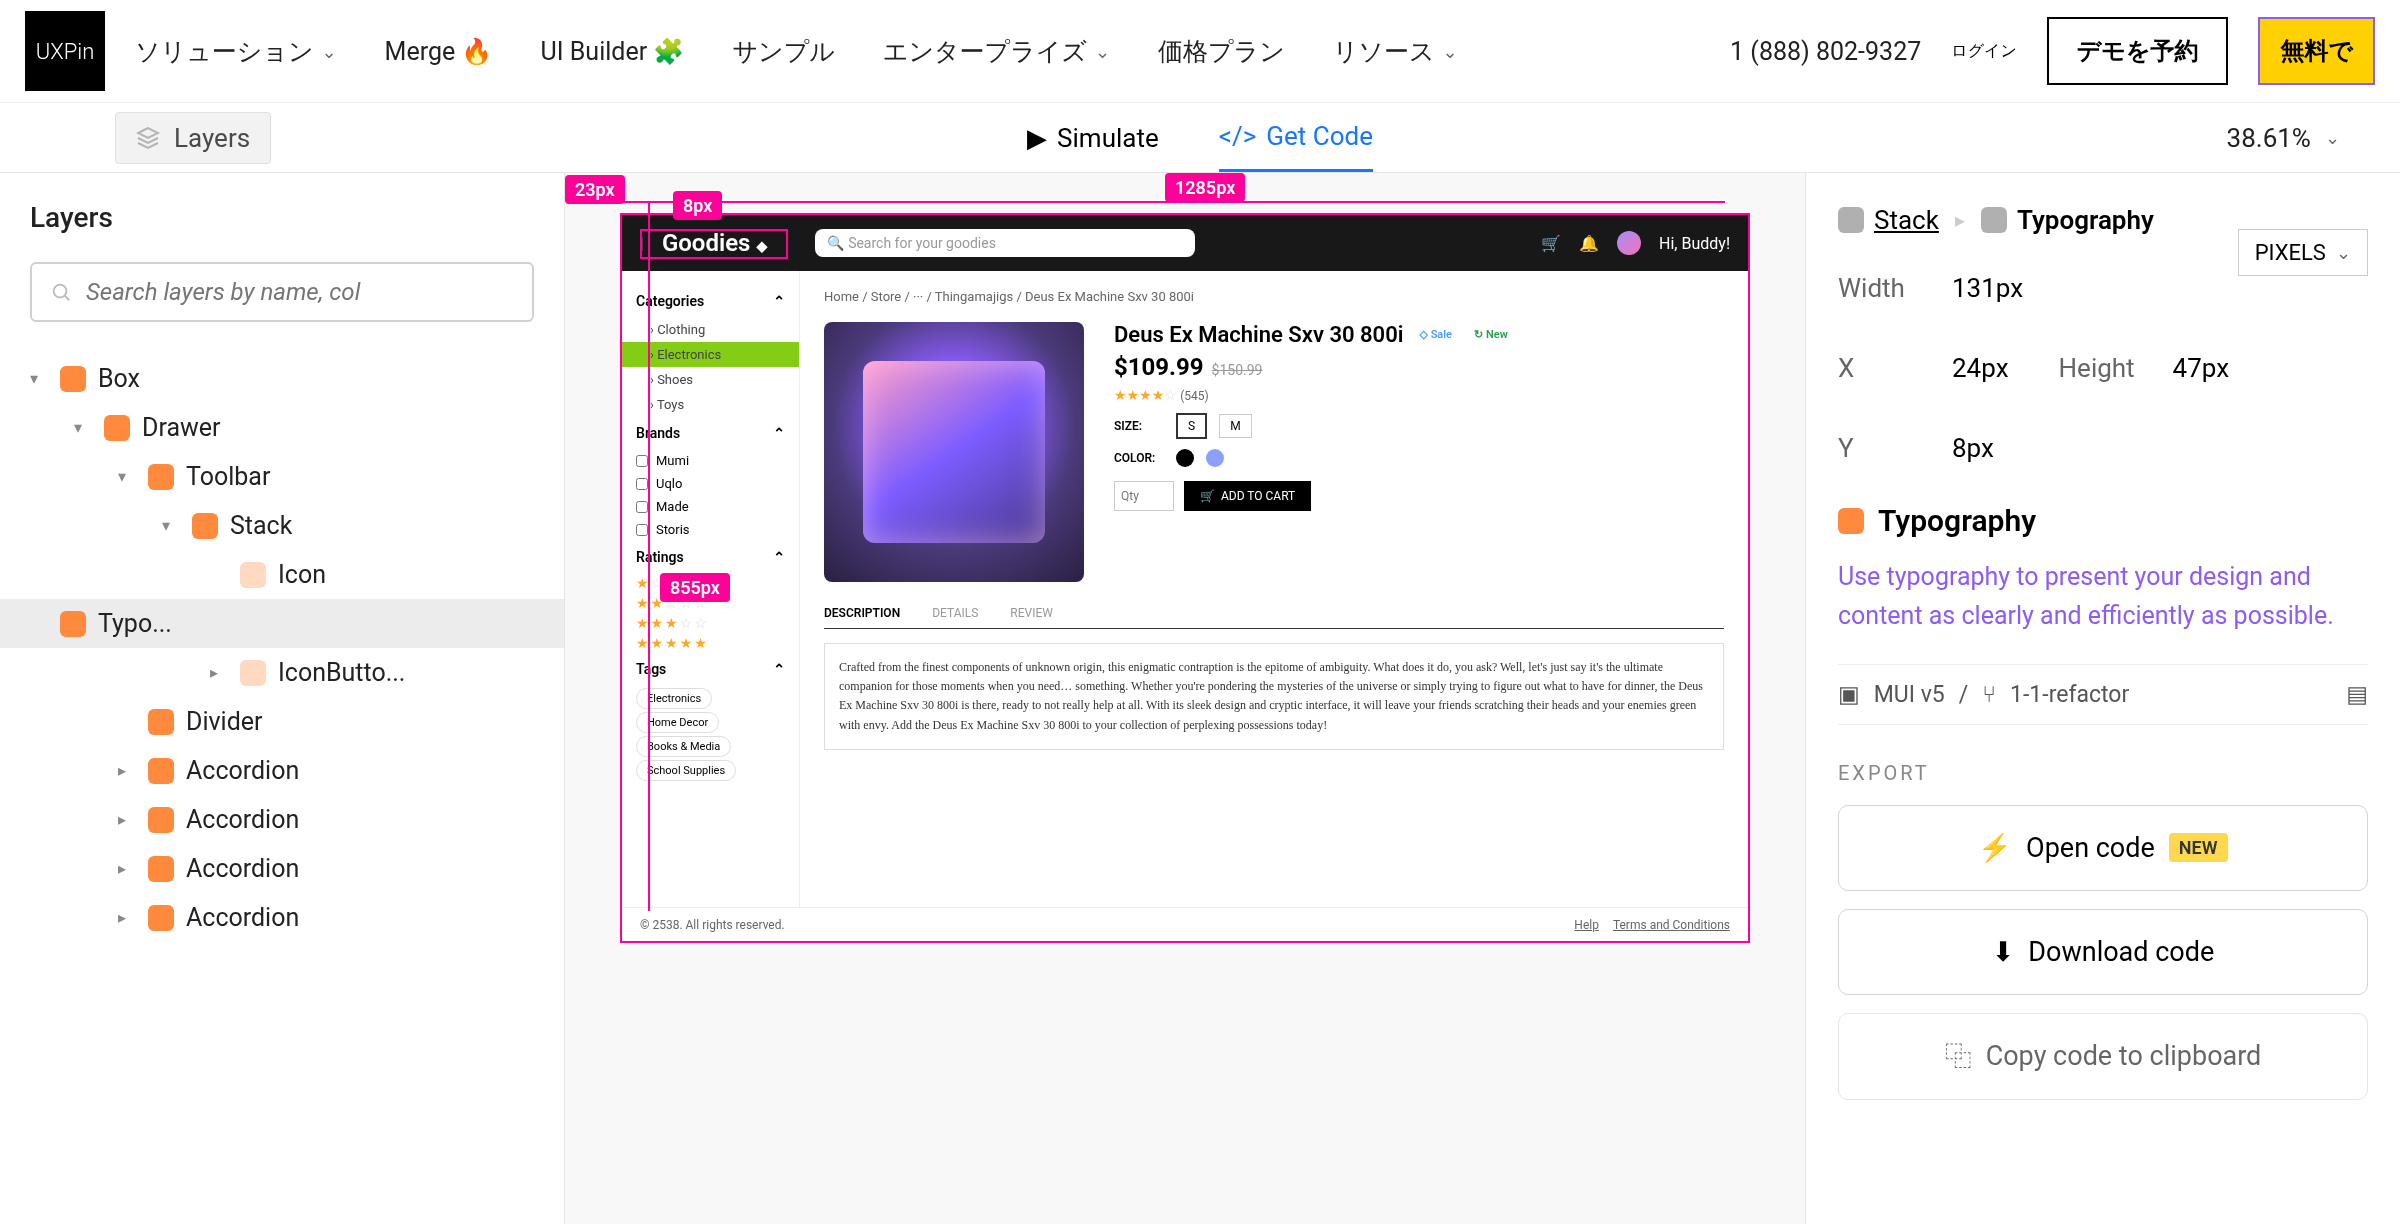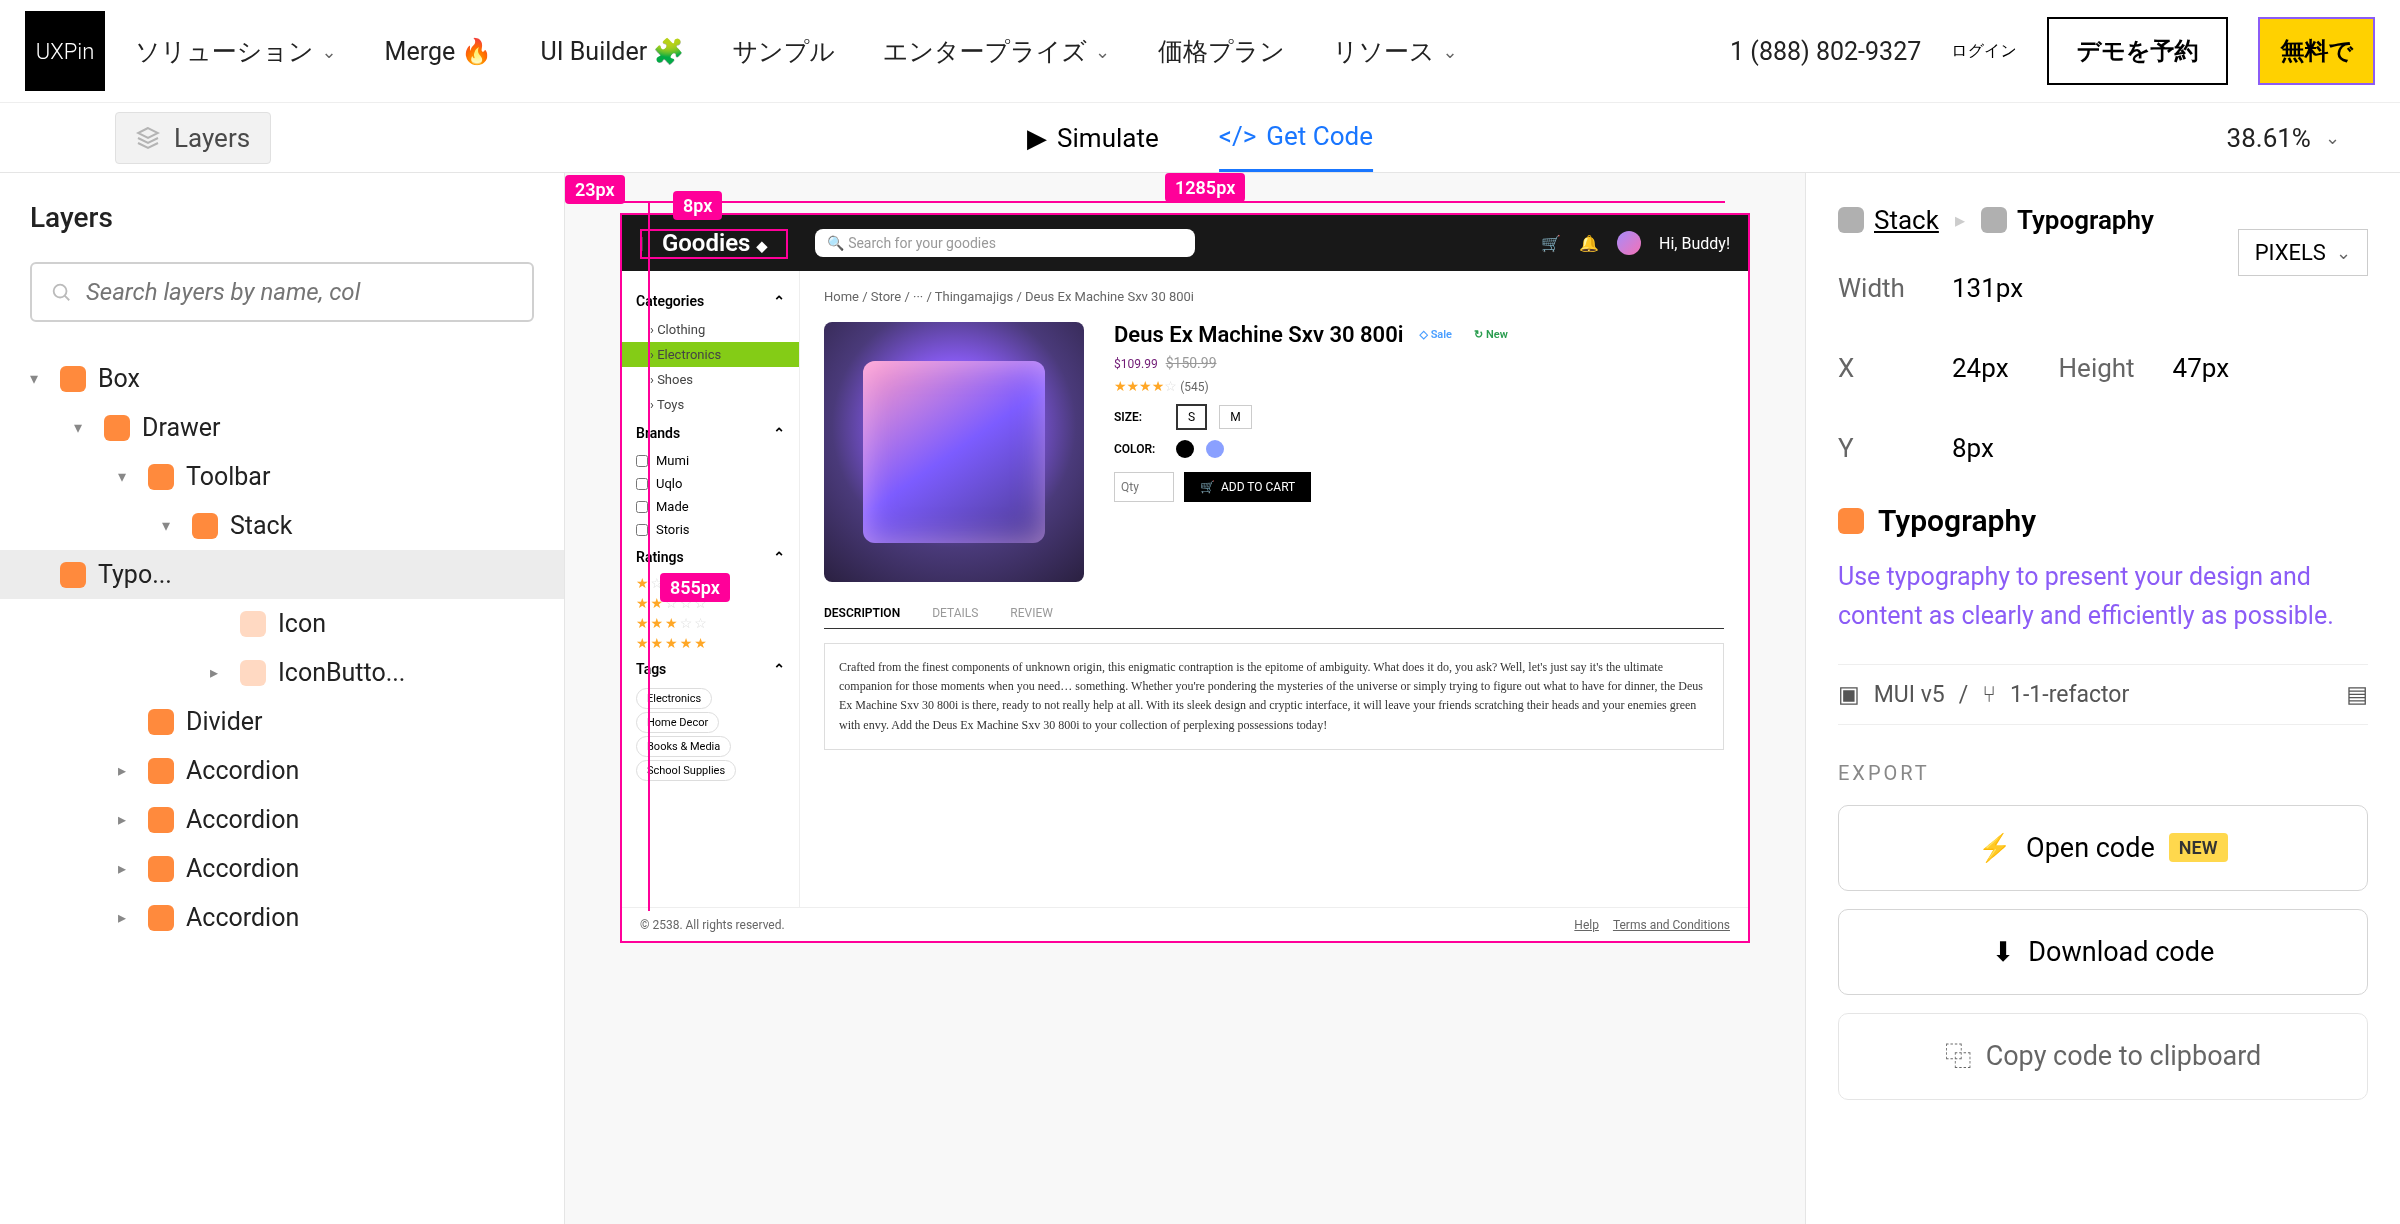--- a/index.html
+++ b/index.html
@@ -52,21 +52,21 @@
 .tag-pill{border:1px solid #ddd;border-radius:999px;padding:3px 10px;font-size:11px;margin:3px 0;display:block;width:fit-content}
 .content{flex:1;padding:18px 24px;overflow:hidden}
 .crumbs{font-size:13px;color:#666;margin-bottom:18px}
 .prod-row{display:flex;gap:30px}
 .prod-img{width:260px;height:260px;border-radius:8px;background:radial-gradient(circle at 50% 40%,#d9a8ff 0%,#8a5cf6 30%,#4a3a7a 60%,#2a2040 100%);position:relative;overflow:hidden}
 .prod-img::before{content:"";position:absolute;inset:15%;border-radius:12px;background:linear-gradient(145deg,#ff9ec7,#7c5cff,#4a3a8a);box-shadow:inset 0 0 30px rgba(255,200,255,.5)}
 .prod-info h2{font-family:Georgia,serif;font-size:22px;font-weight:600;margin-bottom:6px;display:flex;align-items:center;gap:10px}
 .badge{font-size:11px;padding:2px 6px;border-radius:3px}
 .badge.sale{color:#4a9eff}
 .badge.new{color:#2a9d4f}
-.price{color:#701a75;font-size:12px;font-weight:400}
+.price{color:#000000;font-size:24px;font-weight:700}
 .price-old{color:#999;text-decoration:line-through;font-size:14px;margin-left:8px}
 .rating{color:#ffa726;font-size:14px;margin:6px 0}
 .rating-count{color:#666;font-size:12px}
 .opt-row{display:flex;align-items:center;gap:12px;margin:10px 0;font-size:12px}
 .opt-label{font-weight:600;width:50px}
 .size-btn{border:1px solid #ccc;padding:4px 10px;font-size:12px;background:#fff}
 .size-btn.sel{border:2px solid #333}
 .color-sw{width:18px;height:18px;border-radius:50%}
 .qty-row{display:flex;gap:10px;margin-top:14px}
 .qty-in{width:60px;border:1px solid #ccc;padding:6px;font-size:12px}
@@ -177,29 +177,29 @@
         <div class="tree-row ind-2">
           <span class="tree-chev">▾</span>
           <span class="comp-icon"></span>
           <span>Toolbar</span>
         </div>
         <div class="tree-row ind-3">
           <span class="tree-chev">▾</span>
           <span class="comp-icon"></span>
           <span>Stack</span>
         </div>
-        <div class="tree-row ind-4 selected">
-          <span class="tree-chev"></span>
-          <span class="comp-icon"></span>
-          <span>Typo...</span>
-        </div>
         <div class="tree-row ind-4">
           <span class="tree-chev"></span>
           <span class="comp-icon faded"></span>
           <span>Icon</span>
+        </div>
+        <div class="tree-row ind-4 selected">
+          <span class="tree-chev"></span>
+          <span class="comp-icon"></span>
+          <span>Typo...</span>
         </div>
         <div class="tree-row ind-4">
           <span class="tree-chev">▸</span>
           <span class="comp-icon faded"></span>
           <span>IconButto...</span>
         </div>
         <div class="tree-row ind-2">
           <span class="tree-chev"></span>
           <span class="comp-icon"></span>
           <span>Divider</span>

